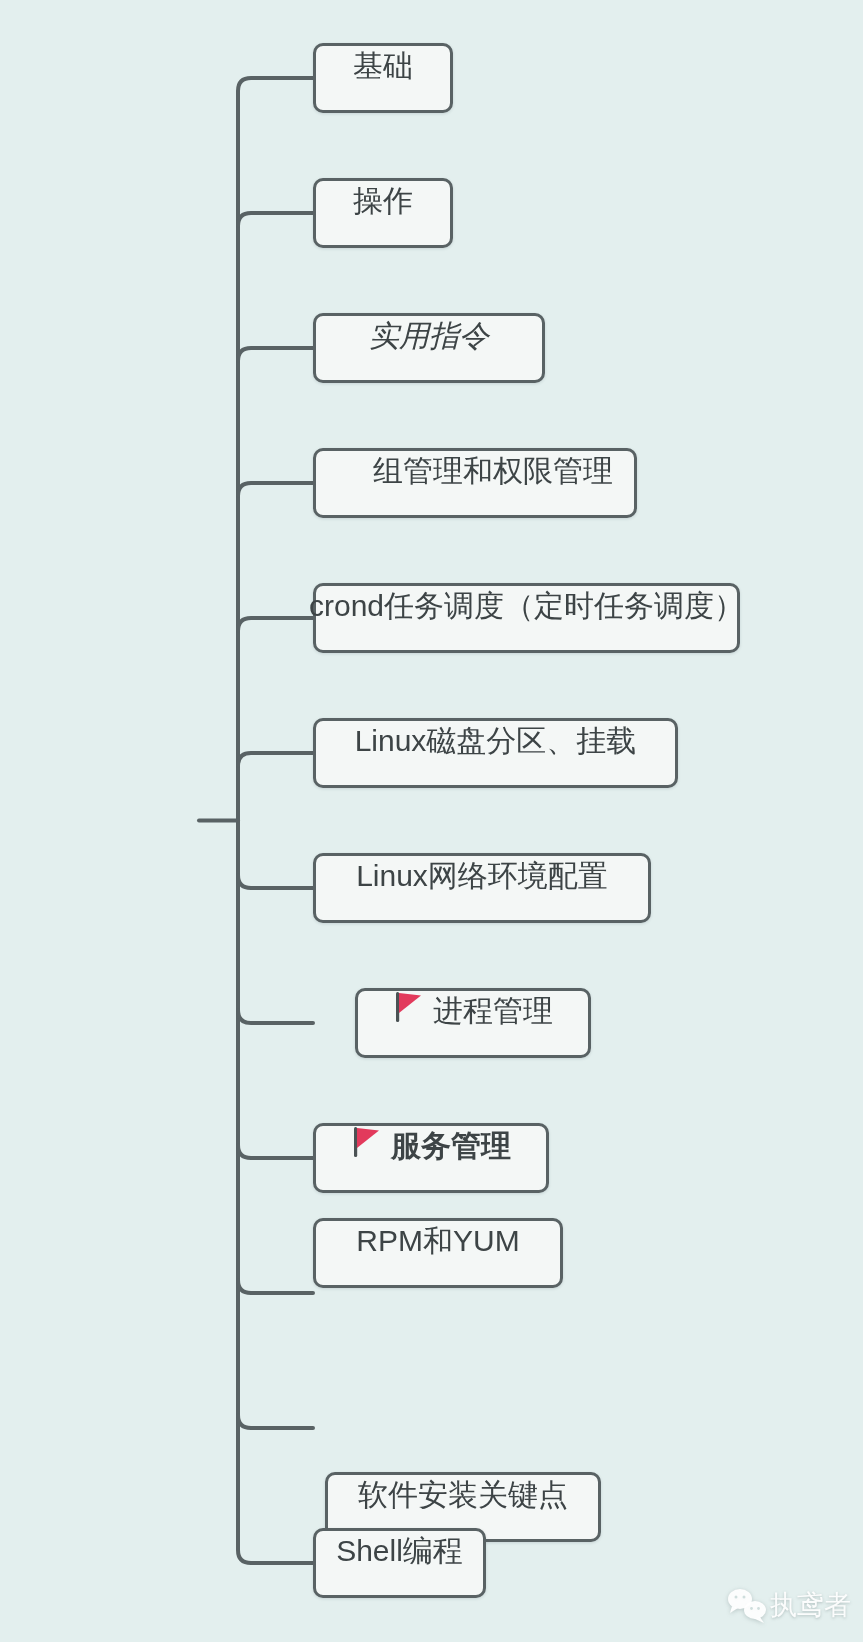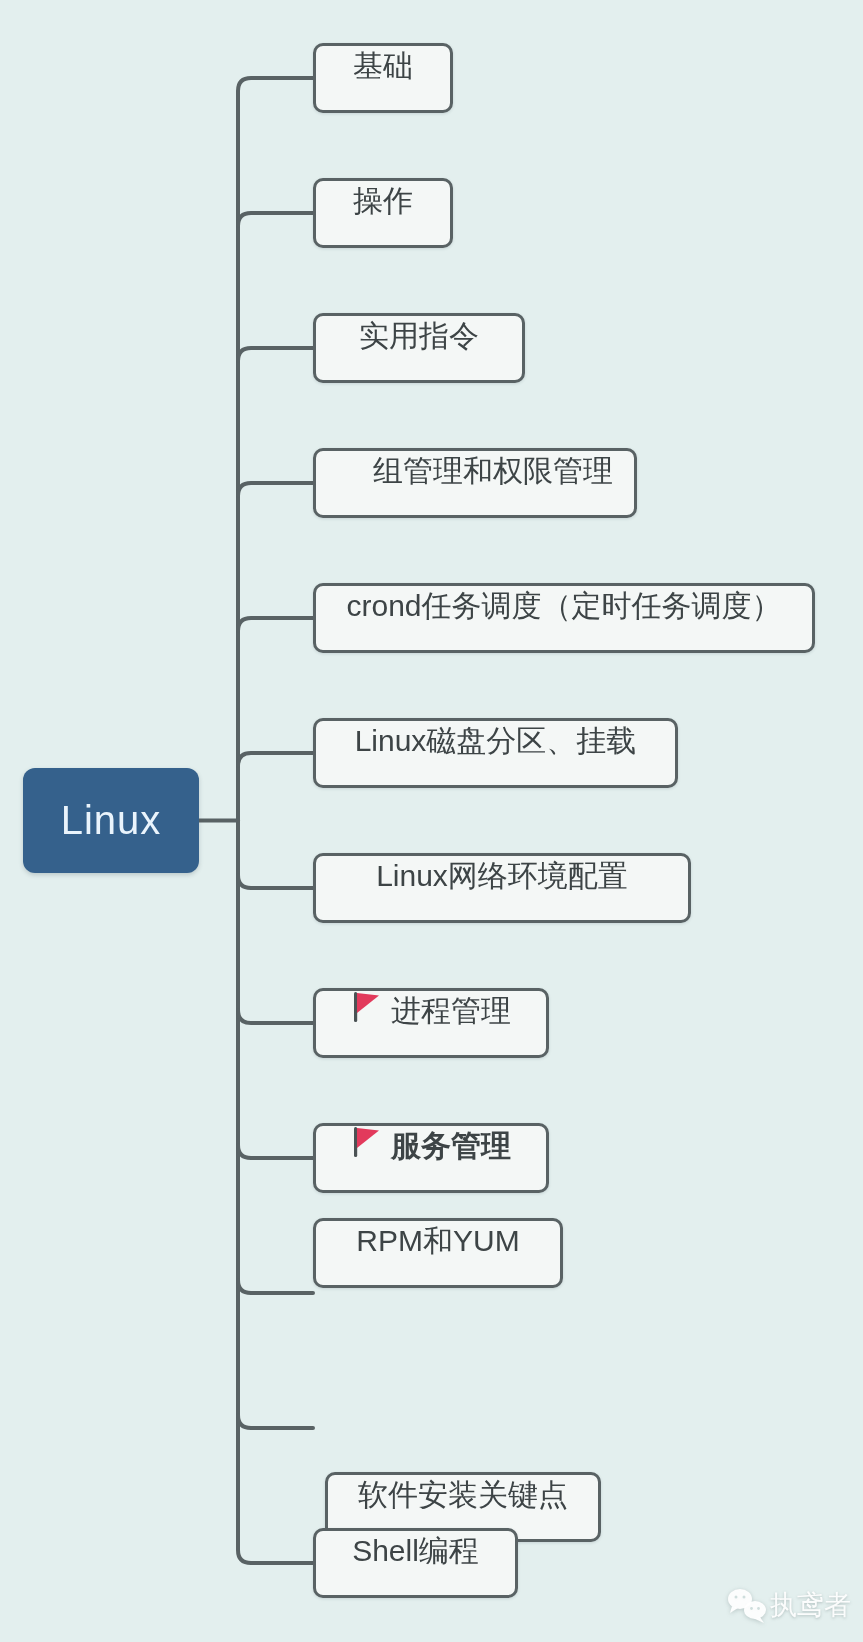--- a/index.html
+++ b/index.html
@@ -49,54 +49,51 @@
       <path d="M 238 496 Q 238 483 251 483 L 313 483" fill="none" stroke="#596264" stroke-width="4" stroke-linecap="round"></path>
       <path d="M 238 631 Q 238 618 251 618 L 313 618" fill="none" stroke="#596264" stroke-width="4" stroke-linecap="round"></path>
       <path d="M 238 766 Q 238 753 251 753 L 313 753" fill="none" stroke="#596264" stroke-width="4" stroke-linecap="round"></path>
       <path d="M 238 875 Q 238 888 251 888 L 313 888" fill="none" stroke="#596264" stroke-width="4" stroke-linecap="round"></path>
       <path d="M 238 1010 Q 238 1023 251 1023 L 313 1023" fill="none" stroke="#596264" stroke-width="4" stroke-linecap="round"></path>
       <path d="M 238 1145 Q 238 1158 251 1158 L 313 1158" fill="none" stroke="#596264" stroke-width="4" stroke-linecap="round"></path>
       <path d="M 238 1280 Q 238 1293 251 1293 L 313 1293" fill="none" stroke="#596264" stroke-width="4" stroke-linecap="round"></path>
       <path d="M 238 1415 Q 238 1428 251 1428 L 313 1428" fill="none" stroke="#596264" stroke-width="4" stroke-linecap="round"></path>
     </svg>
 
-  <div class="root-node">
-    <span>Linux</span>
-  </div>
 
   <div id="children">
       <div class="node" style="top: 43px; width: 140px;">
 
       <span class="label">基础</span>
     </div>
       <div class="node" style="top: 178px; width: 140px;">
 
       <span class="label">操作</span>
     </div>
-      <div class="node" style="top: 313px; width: 212px;">
+      <div class="node" style="top: 313px; width: 232px; font-style: italic;">
 
       <span class="label">实用指令</span>
     </div>
       <div class="node" style="top: 448px; width: 324px; padding-left: 36px;">
 
       <span class="label">组管理和权限管理</span>
     </div>
-      <div class="node" style="top: 583px; width: 502px;">
+      <div class="node" style="top: 583px; width: 427px;">
 
       <span class="label">crond任务调度（定时任务调度）</span>
     </div>
       <div class="node" style="top: 718px; width: 365px;">
 
       <span class="label">Linux磁盘分区、挂载</span>
     </div>
-      <div class="node" style="top: 853px; width: 378px;">
+      <div class="node" style="top: 853px; width: 338px;">
 
       <span class="label">Linux网络环境配置</span>
     </div>
-      <div class="node" style="top: 988px; width: 236px;">
+      <div class="node" style="top: 988px; width: 236px; margin-left: 42px;">
       <svg class="flag" width="29" height="32" viewBox="0 0 29 32">
         <rect x="3" y="1" width="3.2" height="30" rx="1.5" fill="#4a5254"></rect>
         <polygon points="6,2 28,4.5 6,22" fill="#e23a5c"></polygon>
       </svg>
       <span class="label">进程管理</span>
     </div>
       <div class="node" style="top: 1123px; width: 236px; font-weight: bold;">
       <svg class="flag" width="29" height="32" viewBox="0 0 29 32">
         <rect x="3" y="1" width="3.2" height="30" rx="1.5" fill="#4a5254"></rect>
         <polygon points="6,2 28,4.5 6,22" fill="#e23a5c"></polygon>
@@ -104,21 +101,21 @@
       <span class="label">服务管理</span>
     </div>
       <div class="node" style="top: 1218px; width: 250px;">
 
       <span class="label">RPM和YUM</span>
     </div>
       <div class="node" style="top: 1472px; width: 276px; margin-left: 12px;">
 
       <span class="label">软件安装关键点</span>
     </div>
-      <div class="node" style="top: 1528px; width: 205px;">
+      <div class="node" style="top: 1528px; width: 173px;">
 
       <span class="label">Shell编程</span>
     </div>
     </div>
 
   <div class="watermark">
     <svg width="44" height="38" viewBox="0 0 44 38">
       <g fill="rgba(255,255,255,0.95)">
         <ellipse cx="14" cy="13" rx="12" ry="10"></ellipse>
         <polygon points="6,20 4,27 12,22"></polygon>

